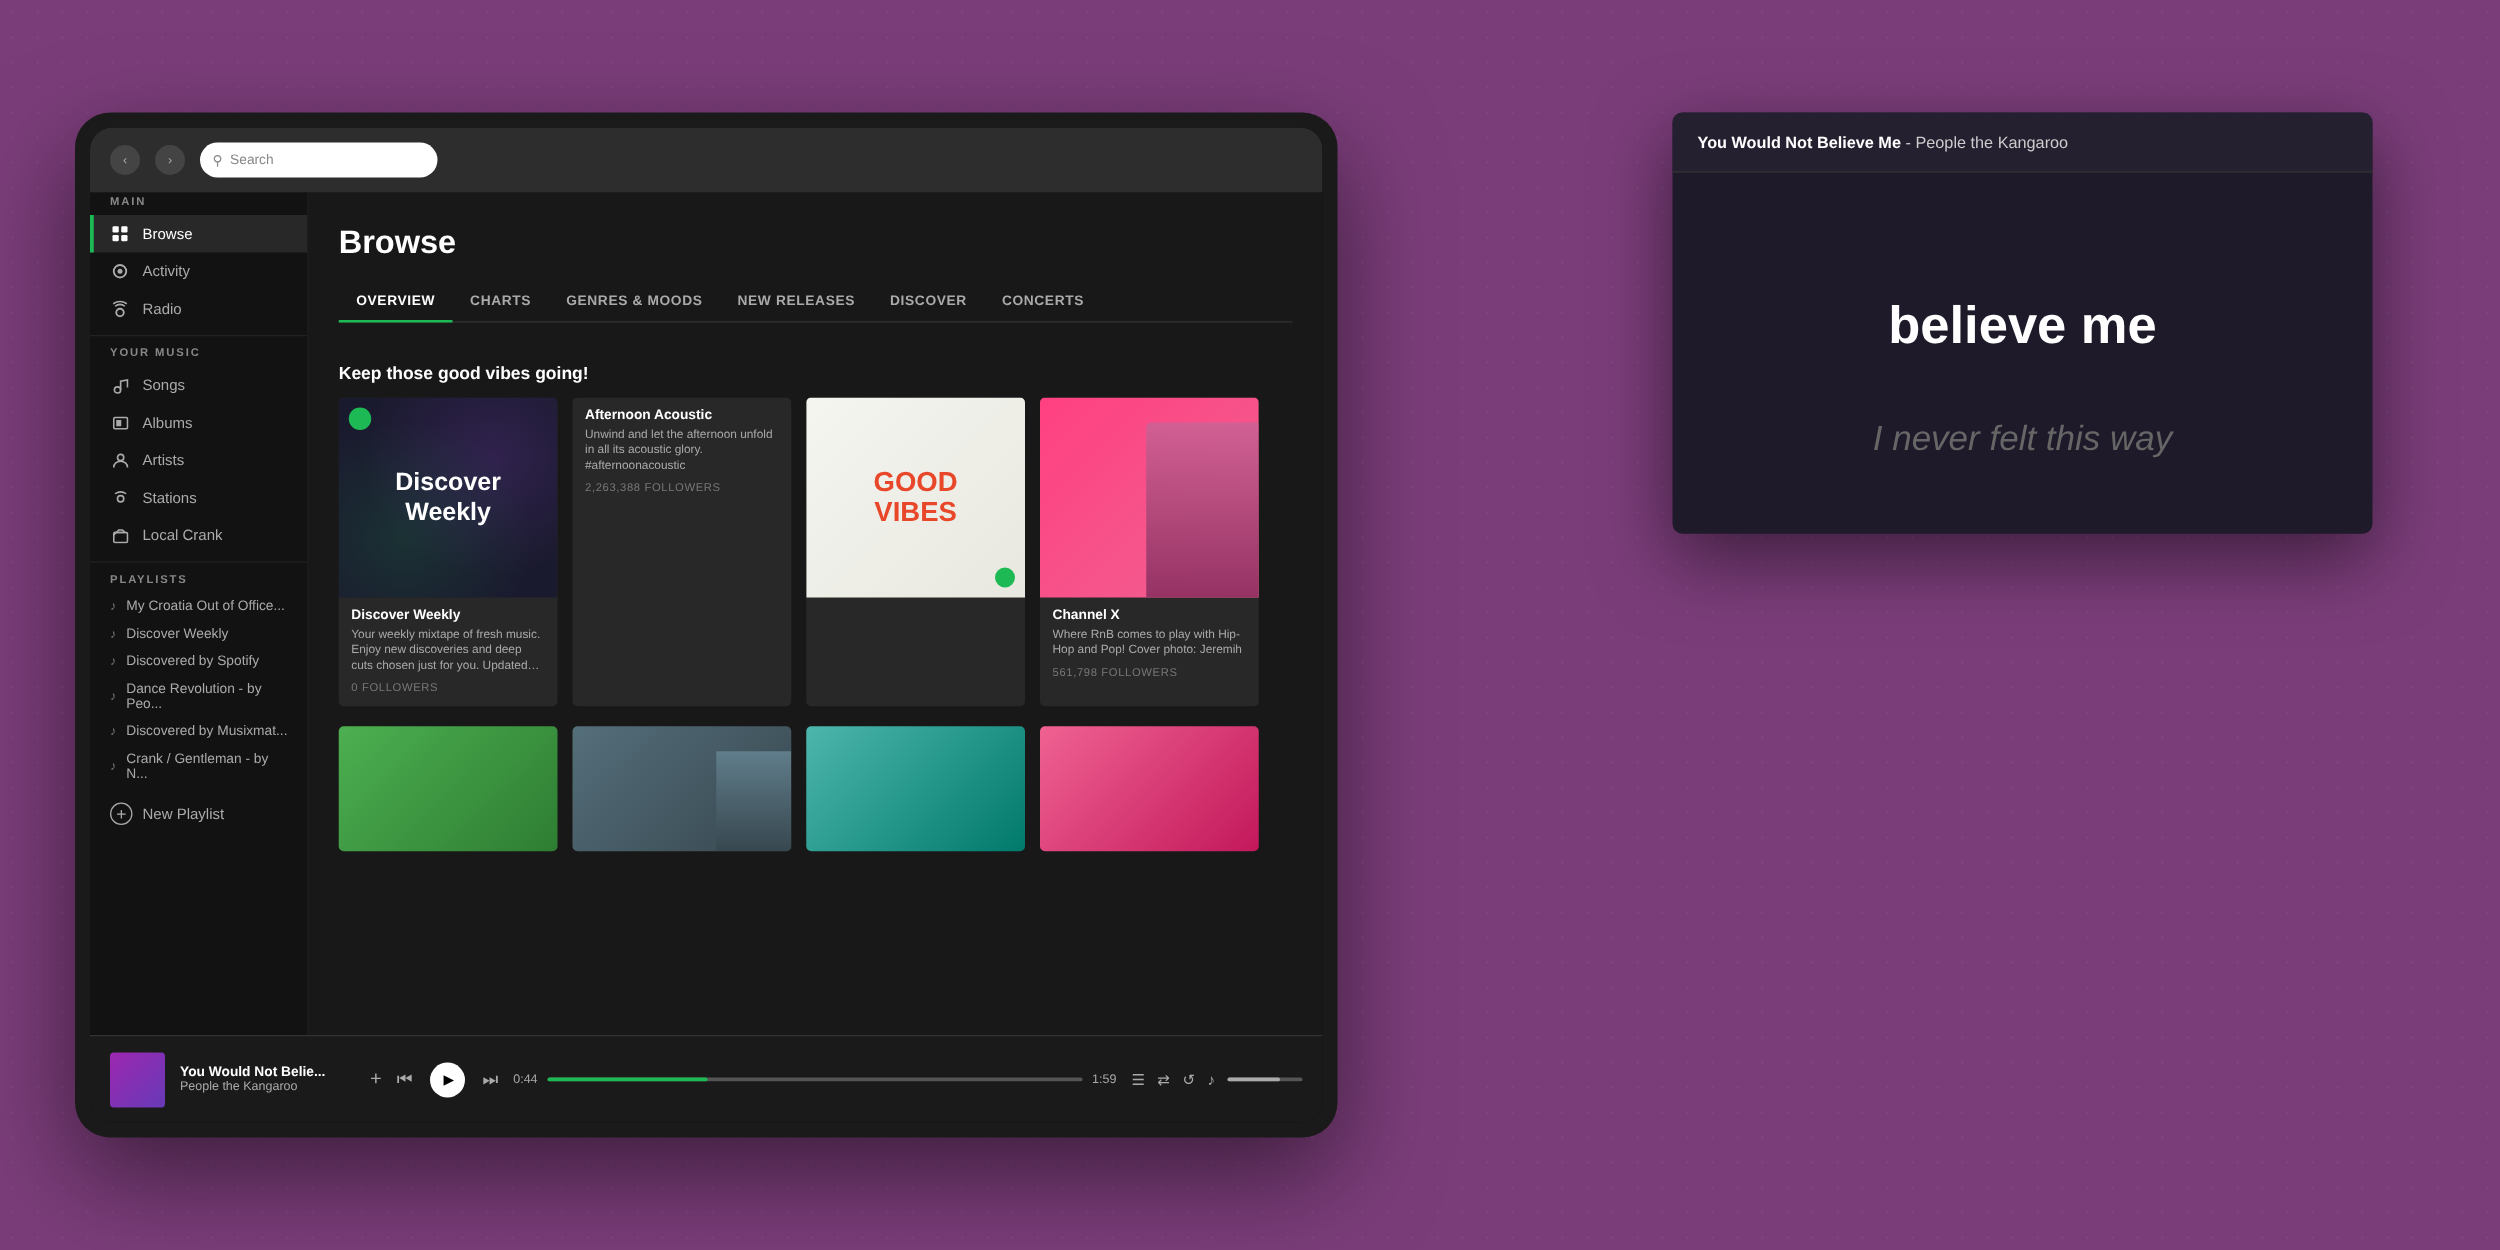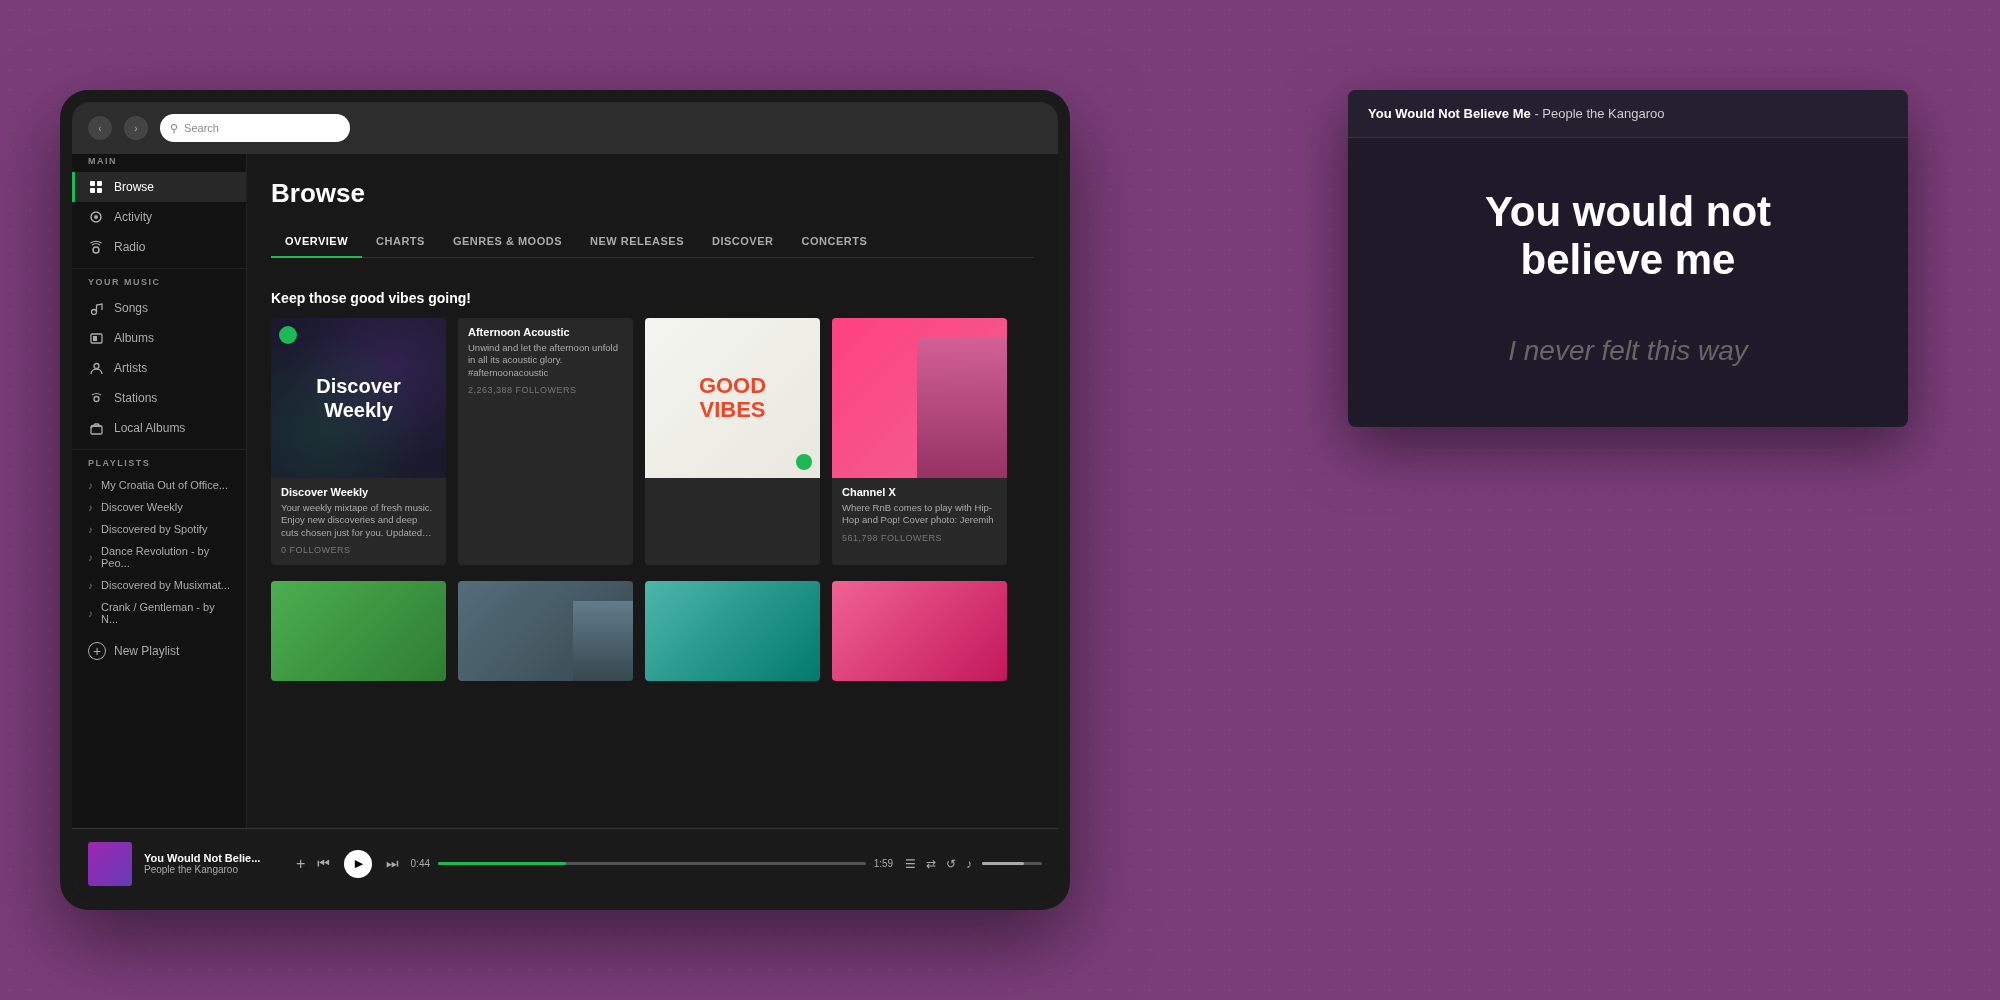--- a/index.html
+++ b/index.html
@@ -568,21 +568,21 @@
     .volume-fill {
       width: 70%;
       height: 100%;
       background: #aaa;
       border-radius: 2px;
     }
 
     
     .lyrics-popup {
       position: absolute;
-      right: 92px;
+      right: 102px;
       top: 90px;
       width: 560px;
       background: #1e1a2a;
       border-radius: 8px;
       box-shadow: 0 20px 60px rgba(0,0,0,0.5);
       overflow: hidden;
     }
 
     .lyrics-header {
       background: #252030;
@@ -720,21 +720,21 @@
             <span class="sidebar-item-label">Stations</span>
           </div>
 
           <div class="sidebar-item">
             <div class="sidebar-item-icon">
               <svg width="13" height="13" viewBox="0 0 13 13" fill="none">
                 <rect x="1" y="4" width="11" height="8" rx="1" stroke="#aaa" stroke-width="1.3"></rect>
                 <path d="M1 6l4-4h3l2 2H1" stroke="#aaa" stroke-width="1.3" fill="none"></path>
               </svg>
             </div>
-            <span class="sidebar-item-label">Local Albums</span>
+            <span class="sidebar-item-label">Local Crank</span>
           </div>
 
           <div class="sidebar-divider"></div>
 
           <div class="sidebar-section-label">PLAYLISTS</div>
 
           <div class="sidebar-playlist-item">
             <span style="color:#777;font-size:10px;">♪</span>
             <span>My Croatia Out of Office...</span>
           </div>
@@ -876,18 +876,18 @@
 <div class="lyrics-popup">
   <div class="lyrics-header">
     <div class="lyrics-header-text">
       <strong>You Would Not Believe Me</strong>
       <span> - </span>
       <span>People the Kangaroo</span>
     </div>
   </div>
   <div class="lyrics-body">
     <div class="lyrics-main">
-      <span>You would not</span><br>
+      <br>
       <span>believe me</span>
     </div>
     <div class="lyrics-secondary">I never felt this way</div>
   </div>
 </div>
 
 </body></html>

